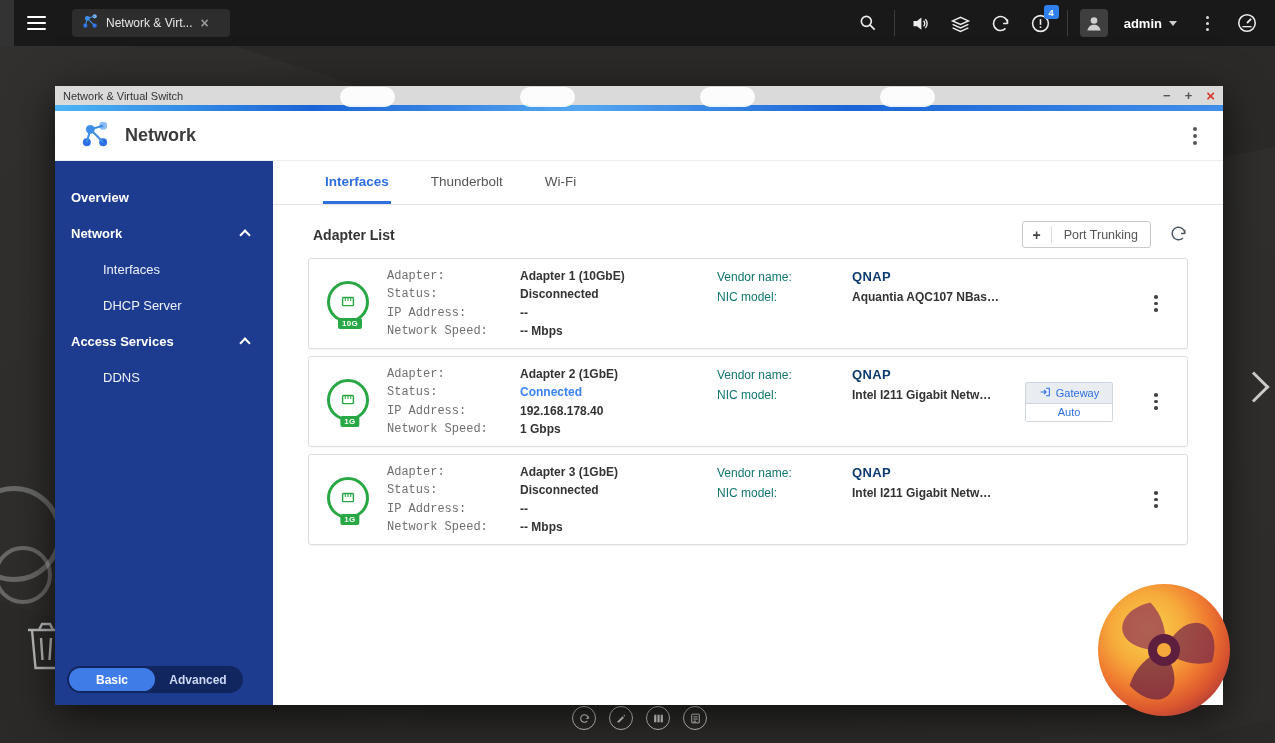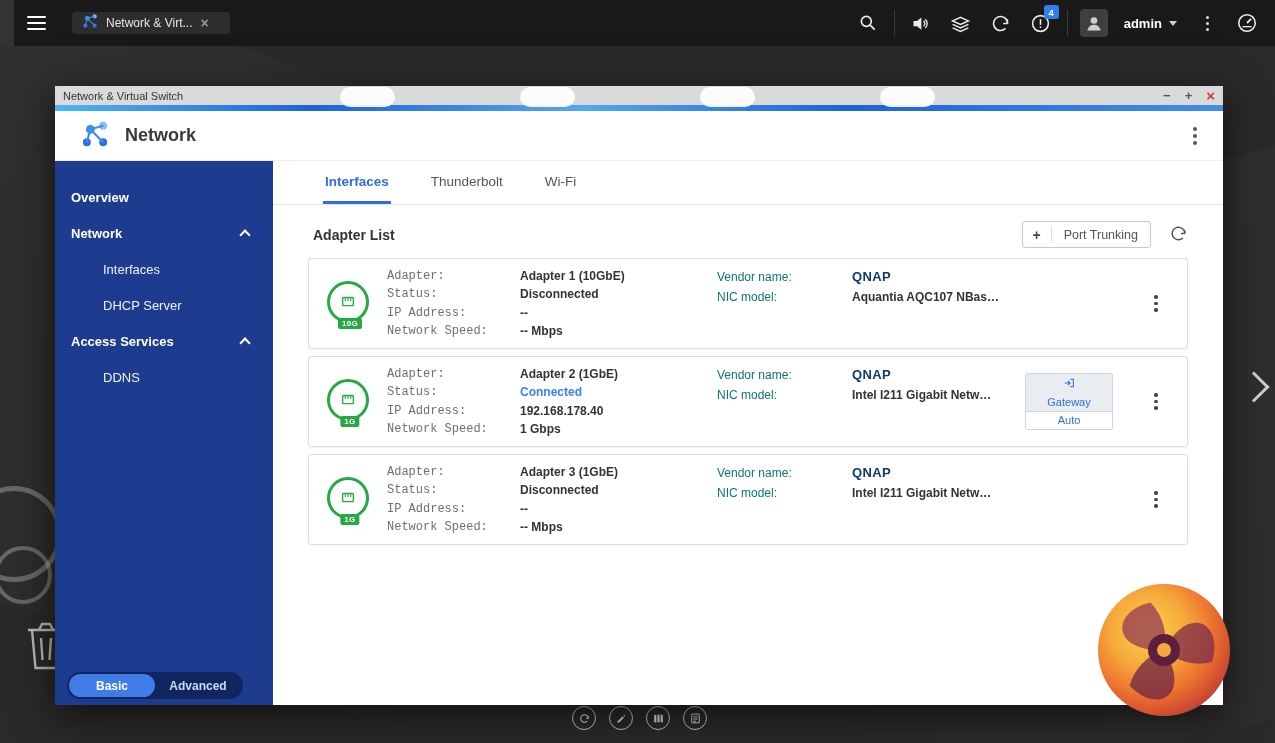--- a/index.html
+++ b/index.html
@@ -17,21 +17,21 @@
   .ring { position:absolute; border-radius:50%; border:5px solid rgba(255,255,255,0.28); }
   .ring1 { left:-34px; top:486px; width:96px; height:96px; }
   .ring2 { left:-6px; top:546px; width:58px; height:58px; border-width:4px; }
   .ghost-pill { position:absolute; top:87px; width:55px; height:20px; border-radius:10px; background:rgba(255,255,255,0.92); z-index:11; }
 
   
   .taskbar { position:absolute; top:0; left:0; width:100%; height:46px; background:#191919; display:flex; align-items:center; z-index:5; }
   .menu-strip { width:14px; height:46px; background:#333; }
   .hamburger { width:44px; height:46px; display:flex; flex-direction:column; justify-content:center; align-items:center; gap:4px; cursor:pointer; }
   .hamburger span { width:19px; height:2px; background:#fff; border-radius:1px; }
-  .task-tab { margin-left:14px; height:22px; min-width:158px; background:#2d2d2d; border-radius:4px; display:flex; align-items:center; padding:0 10px; gap:8px; cursor:pointer; }
+  .task-tab { margin-left:14px; height:28px; min-width:158px; background:#2d2d2d; border-radius:4px; display:flex; align-items:center; padding:0 10px; gap:8px; cursor:pointer; }
   .task-tab .tab-label { color:#e8e8e8; font-size:12px; max-width:96px; white-space:nowrap; overflow:hidden; text-overflow:ellipsis; }
   .task-tab .tab-close { color:#9a9a9a; font-size:14px; font-weight:700; cursor:pointer; }
   .tb-spacer { flex:1; }
   .tb-icon { width:40px; height:46px; display:flex; align-items:center; justify-content:center; background:none; border:none; cursor:pointer; position:relative; }
   .tb-sep { width:1px; height:26px; background:#3d3d3d; margin:0 6px; }
   .badge { position:absolute; top:5px; right:2px; min-width:15px; height:14px; background:#2f80ed; color:#fff; font-size:9.5px; font-weight:700; border-radius:3px; display:flex; align-items:center; justify-content:center; padding:0 3px; }
   .avatar-box { width:28px; height:28px; border-radius:4px; background:#3f3f3f; display:flex; align-items:center; justify-content:center; overflow:hidden; }
   .admin-menu { display:flex; align-items:center; gap:7px; color:#fff; font-size:13px; font-weight:700; margin:0 10px 0 10px; cursor:pointer; }
   .caret-down { width:0; height:0; border-left:4px solid transparent; border-right:4px solid transparent; border-top:5px solid #cfcfcf; }
   .kebab-dots { display:flex; flex-direction:column; gap:3px; align-items:center; }
@@ -50,21 +50,21 @@
   .hdr-kebab { margin-left:auto; background:none; border:none; cursor:pointer; }
   .hdr-kebab i { display:block; width:4px; height:4px; border-radius:50%; background:#555; margin:3px auto; }
 
   .win-body { flex:1; display:flex; min-height:0; }
 
   
   .sidebar { width:218px; background:#1e3c8f; position:relative; padding-top:18px; }
   .side-item { height:36px; display:flex; align-items:center; padding-left:16px; color:#fff; font-size:13px; font-weight:700; cursor:pointer; }
   .side-item.child { padding-left:48px; font-weight:400; color:#eef2fb; }
   .chev-up { width:8px; height:8px; border-right:2px solid #fff; border-bottom:2px solid #fff; transform:rotate(-135deg); margin-left:auto; margin-right:24px; margin-top:4px; }
-  .mode-wrap { position:absolute; bottom:6px; left:12px; width:176px; height:27px; border-radius:14px; background:rgba(7,18,55,0.55); display:flex; padding:2px; }
+  .mode-wrap { position:absolute; bottom:12px; left:12px; width:176px; height:27px; border-radius:14px; background:rgba(7,18,55,0.55); display:flex; padding:2px; }
   .mode-btn { flex:1; border:none; border-radius:12px; font-size:12px; font-weight:700; color:#cdd9f5; background:none; cursor:pointer; font-family:inherit; }
   .mode-btn.active { background:#3f7ce8; color:#fff; }
 
   
   .content { flex:1; background:#fff; display:flex; flex-direction:column; overflow:hidden; }
   .tabs { height:44px; display:flex; align-items:stretch; padding-left:50px; gap:38px; border-bottom:1px solid #e4e4e4; }
   .tab { font-size:13.5px; color:#555; display:flex; align-items:center; padding:0 2px; border-bottom:3px solid transparent; cursor:pointer; }
   .tab.active { color:#2e6fe0; font-weight:700; border-bottom-color:#2e6fe0; }
 
   .gw-row { display:flex; align-items:center; justify-content:flex-end; margin:18px 35px 0 0; }
@@ -87,21 +87,21 @@
   .adp-badge { position:absolute; bottom:-2px; left:50%; transform:translateX(-50%); background:#28a745; color:#fff; font-size:8px; font-weight:700; padding:1px 4px; border-radius:2px; letter-spacing:0.3px; }
   .col { height:74px; overflow:visible; }
   .c-labels { width:133px; font-size:12px; color:#6f6f6f; line-height:18.5px;font-family:Liberation Mono, monospace; }
   .c-values { width:197px; font-size:12px; color:#333; font-weight:700; line-height:18.5px; }
   .c-vlabels { width:135px; font-size:12px; color:#0f766e; line-height:20px; }
   .c-vvalues { flex:1; line-height:20px; min-width:0; }
   .qnap-logo { font-size:13px; font-weight:800; color:#0d3a70; letter-spacing:0.4px; }
   .nic-model { font-size:12px; font-weight:700; color:#333; white-space:nowrap; overflow:hidden; text-overflow:ellipsis; }
   .gw-slot { width:88px; margin-right:30px; flex:none; display:flex; align-items:center; }
   .gw-badge { width:88px; border:1px solid #d0d6de; border-radius:2px; overflow:hidden; cursor:pointer; }
-  .gw-badge-top { background:#e9edf2; display:flex; align-items:center; justify-content:center; gap:5px; padding:3px 4px; color:#2e6fe0; font-size:11px;flex-direction:column; }
+  .gw-badge-top { background:#e9edf2; display:flex; align-items:center; justify-content:center; gap:5px; padding:3px 4px; color:#2e6fe0; font-size:11px; }
   .gw-badge-bottom { background:#fff; border-top:1px solid #d0d6de; text-align:center; color:#2e6fe0; font-size:11px; padding:2px 0 3px; }
   .card-kebab { width:26px; background:none; border:none; display:flex; flex-direction:column; align-items:center; gap:3px; cursor:pointer; flex:none; }
   .card-kebab i { width:3.5px; height:3.5px; border-radius:50%; background:#444; }
 
   
   .page-chevron { position:absolute; left:1243px; top:376px; width:22px; height:22px; border-top:3px solid #cfcfcf; border-right:3px solid #cfcfcf; transform:rotate(45deg); z-index:6; cursor:pointer; }
   .dock { position:absolute; left:572px; top:706px; display:flex; gap:13px; z-index:6; }
   .dock-icon { width:24px; height:24px; border-radius:50%; border:1.5px solid rgba(230,230,230,0.85); display:flex; align-items:center; justify-content:center; cursor:pointer; background:none; }
   .trash { position:absolute; left:22px; top:618px; z-index:2; cursor:pointer; }
   .watermark { position:absolute; left:1096px; top:576px; width:140px; height:150px; z-index:30; pointer-events:none; }

